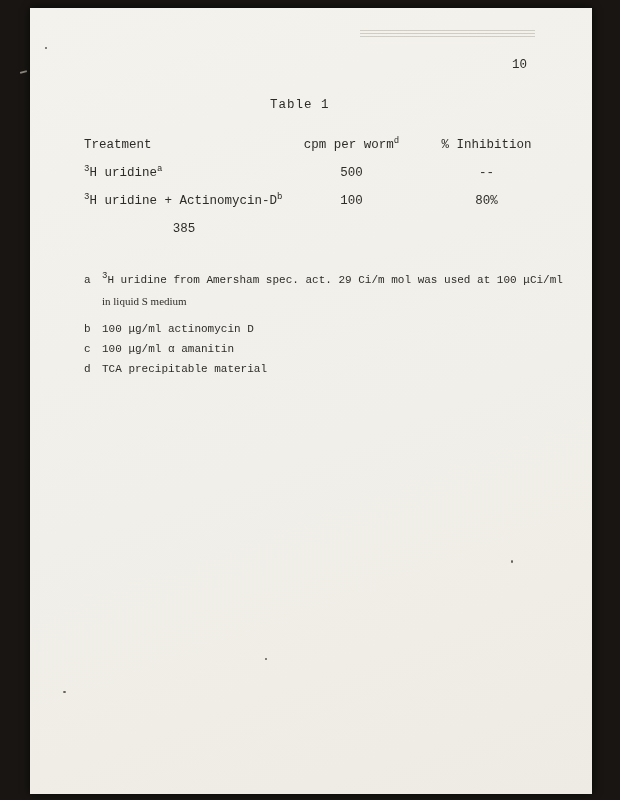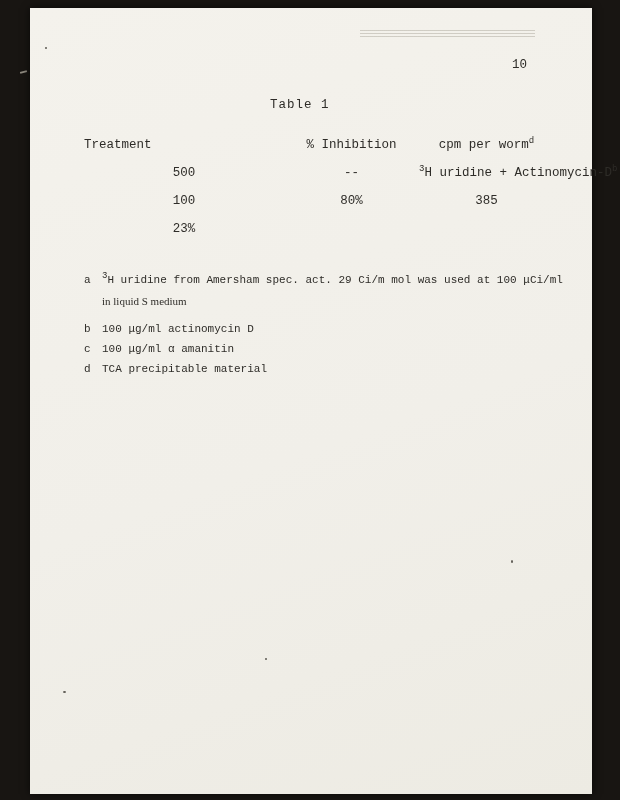--- a/index.html
+++ b/index.html
@@ -80,32 +80,32 @@
   <div class="speck s3"></div>
   <div class="speck s4"></div>
 
   <div class="page-number">10</div>
 
   <div class="title">Table 1</div>
 
   <div class="table">
 
     <div class="cell">Treatment</div>
+    <div class="cell center"><span>cpm per worm</span><span class="sup">d</span></div>
     <div class="cell center">% Inhibition</div>
-    <div class="cell center"><span>cpm per worm</span><span class="sup">d</span></div>
 
+    <div class="cell"><span class="sup">3</span><span>H uridine</span><span class="sup">a</span></div>
     <div class="cell center">500</div>
     <div class="cell center">--</div>
 
     <div class="cell"><span class="sup">3</span><span>H uridine + Actinomycin-D</span><span class="sup">b</span></div>
     <div class="cell center">100</div>
     <div class="cell center">80%</div>
 
     <div class="cell center">385</div>
-    <div class="cell center">23%</div>
 
   </div>
 
   <div class="footnotes">
 
     <div class="footnote first">
       <span class="fn-marker">a</span>
       <span class="fn-text"><span class="sup">3</span><span>H uridine from Amersham spec. act. 29 Ci/m mol was used at 100 μCi/ml</span><span class="fn-line2">in liquid S medium</span></span>
     </div>
 

